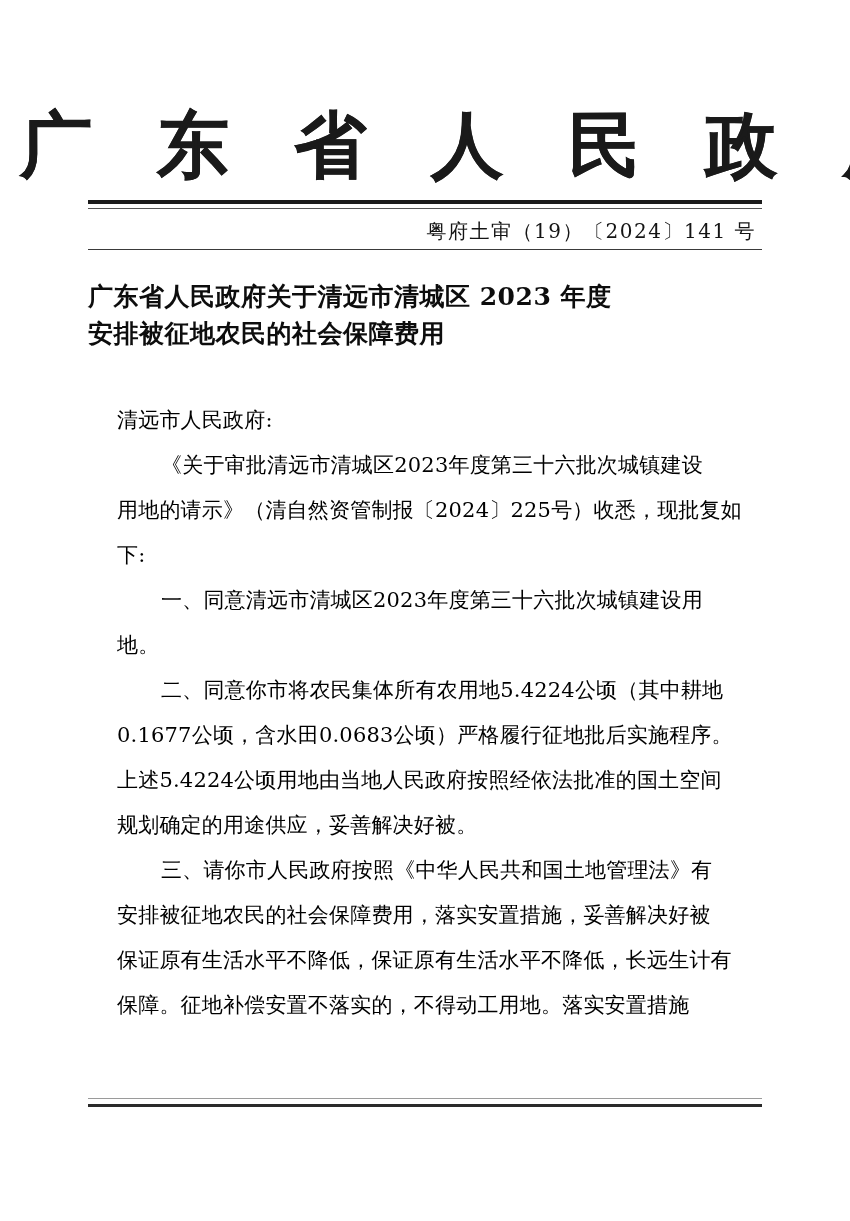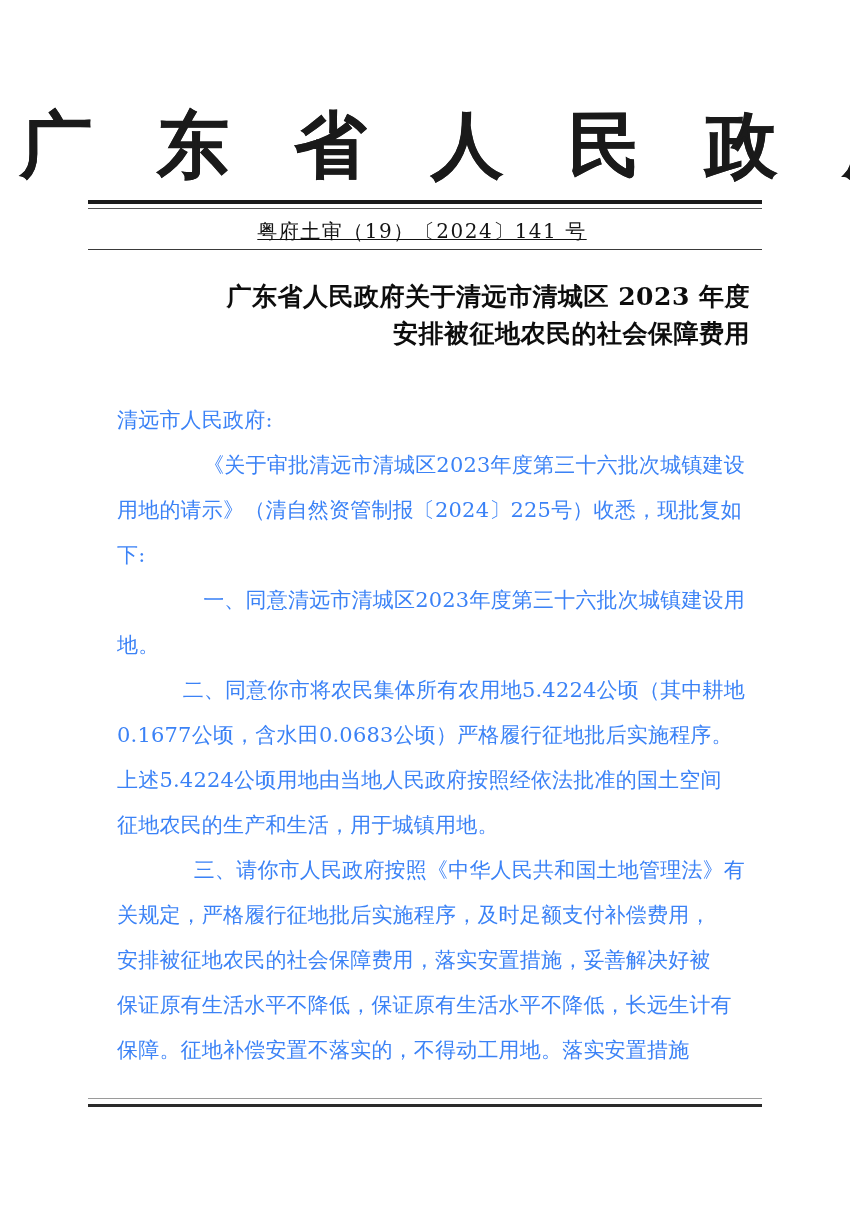--- a/index.html
+++ b/index.html
@@ -58,24 +58,23 @@
     height: 1px;
     background: #555555;
   }
 
   
   .doc-number-row {
     position: absolute;
     left: 88px;
     top: 216px;
     width: 674px;
-    text-align: center;
+    text-align: right;
     padding-right: 6px;
     box-sizing: border-box;
-    text-decoration: underline;
   }
 
   .doc-number {
     font-family: "DejaVu Serif", "Liberation Serif", serif;
     font-size: 20px;
     line-height: 30px;
     letter-spacing: 1.5px;
     color: #141414;
     white-space: nowrap;
   }
@@ -85,24 +84,24 @@
     left: 88px;
     top: 249px;
     width: 674px;
     height: 1px;
     background: #3a3a3a;
   }
 
   
   .doc-title {
     position: absolute;
-    left: 100px;
+    left: 88px;
     top: 278px;
     width: 650px;
-    text-align: right;
+    text-align: left;
   }
 
   .doc-title-line {
     font-family: "DejaVu Serif", "Liberation Serif", serif;
     font-weight: 700;
     font-size: 25px;
     line-height: 37px;
     letter-spacing: 0.5px;
     color: #0d0d0d;
     white-space: nowrap;
@@ -114,28 +113,27 @@
     left: 117px;
     top: 398px;
     width: 628px;
   }
 
   .body-line {
     font-family: "DejaVu Serif", "Liberation Serif", serif;
     font-size: 21px;
     line-height: 45px;
     letter-spacing: 0.2px;
-    color: #3b82f6;
+    color: #000000;
     white-space: nowrap;
     height: 45px;
   }
 
   .body-line.indent {
     text-indent: 44px;
-    text-align: right;
   }
 
   
   .footer-rule-faint {
     position: absolute;
     left: 88px;
     top: 1098px;
     width: 674px;
     height: 1px;
     background: #9a9a9a;
@@ -176,23 +174,22 @@
     <div class="body-line">清远市人民政府:</div>
     <div id="body-lines">
         <div class="body-line indent">《关于审批清远市清城区2023年度第三十六批次城镇建设</div>
         <div class="body-line">用地的请示》（清自然资管制报〔2024〕225号）收悉，现批复如</div>
         <div class="body-line">下:</div>
         <div class="body-line indent">一、同意清远市清城区2023年度第三十六批次城镇建设用</div>
         <div class="body-line">地。</div>
         <div class="body-line indent">二、同意你市将农民集体所有农用地5.4224公顷（其中耕地</div>
         <div class="body-line">0.1677公顷，含水田0.0683公顷）严格履行征地批后实施程序。</div>
         <div class="body-line">上述5.4224公顷用地由当地人民政府按照经依法批准的国土空间</div>
-        <div class="body-line">征地农民的生产和生活，用于城镇用地。</div>
+        <div class="body-line">规划确定的用途供应，妥善解决好被。</div>
         <div class="body-line indent">三、请你市人民政府按照《中华人民共和国土地管理法》有</div>
-        <div class="body-line">关规定，严格履行征地批后实施程序，及时足额支付补偿费用，</div>
         <div class="body-line">安排被征地农民的社会保障费用，落实安置措施，妥善解决好被</div>
         <div class="body-line">保证原有生活水平不降低，保证原有生活水平不降低，长远生计有</div>
         <div class="body-line">保障。征地补偿安置不落实的，不得动工用地。落实安置措施</div>
       </div>
   </div>
 
   <div class="footer-rule-faint"></div>
   <div class="footer-rule-main"></div>
 
 </div>

